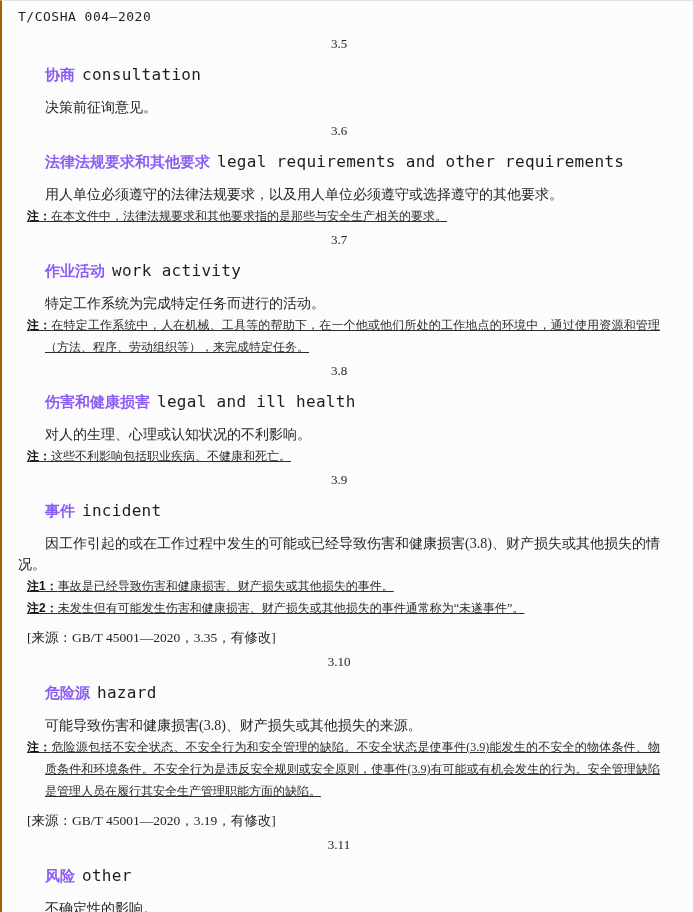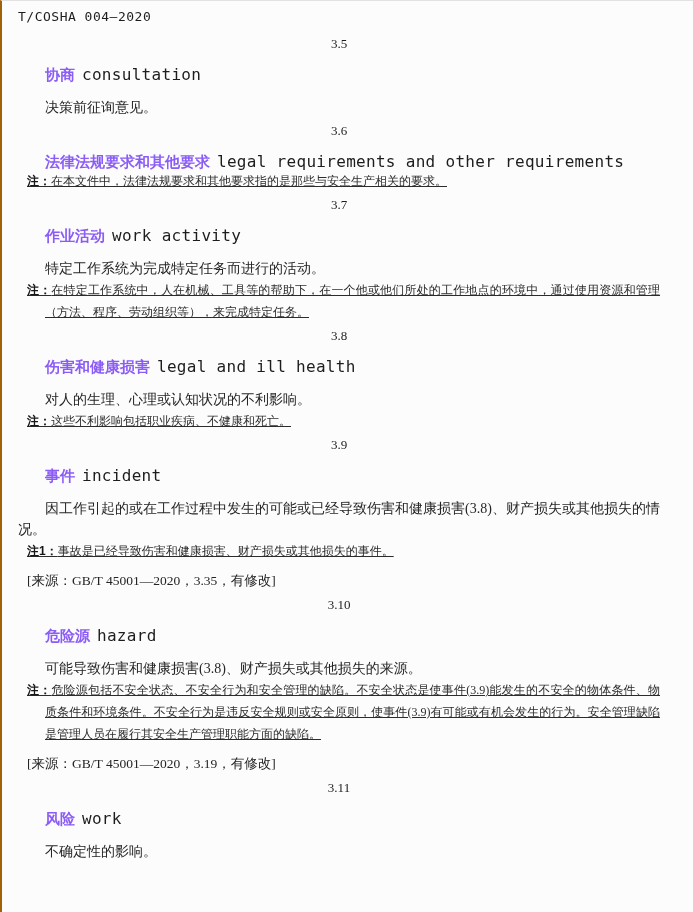--- a/index.html
+++ b/index.html
@@ -90,20 +90,21 @@
 
   <section>
     <div class="sec-num">3.5</div>
     <h3 class="term"><span class="term-cn">协商</span><span class="term-en">consultation</span></h3>
     <p class="def">决策前征询意见。</p>
   </section>
 
   <section>
     <div class="sec-num">3.6</div>
     <h3 class="term"><span class="term-cn">法律法规要求和其他要求</span><span class="term-en">legal requirements and other requirements</span></h3>
+    <p class="def">用人单位必须遵守的法律法规要求，以及用人单位必须遵守或选择遵守的其他要求。</p>
     <p class="note"><span class="note-label">注：</span><span>在本文件中，法律法规要求和其他要求指的是那些与安全生产相关的要求。</span></p>
   </section>
 
   <section>
     <div class="sec-num">3.7</div>
     <h3 class="term"><span class="term-cn">作业活动</span><span class="term-en">work activity</span></h3>
     <p class="def">特定工作系统为完成特定任务而进行的活动。</p>
     <p class="note"><span class="note-label">注：</span><span>在特定工作系统中，人在机械、工具等的帮助下，在一个他或他们所处的工作地点的环境中，通过使用资源和管理（方法、程序、劳动组织等），来完成特定任务。</span></p>
   </section>
 
@@ -112,30 +113,31 @@
     <h3 class="term"><span class="term-cn">伤害和健康损害</span><span class="term-en">legal and ill health</span></h3>
     <p class="def">对人的生理、心理或认知状况的不利影响。</p>
     <p class="note"><span class="note-label">注：</span><span>这些不利影响包括职业疾病、不健康和死亡。</span></p>
   </section>
 
   <section>
     <div class="sec-num">3.9</div>
     <h3 class="term"><span class="term-cn">事件</span><span class="term-en">incident</span></h3>
     <p class="def">因工作引起的或在工作过程中发生的可能或已经导致伤害和健康损害(3.8)、财产损失或其他损失的情况。</p>
     <p class="note"><span class="note-label">注1：</span><span>事故是已经导致伤害和健康损害、财产损失或其他损失的事件。</span></p>
+    <p class="note"><span class="note-label">注2：</span><span>未发生但有可能发生伤害和健康损害、财产损失或其他损失的事件通常称为“未遂事件”。</span></p>
     <p class="source">[来源：GB/T 45001—2020，3.35，有修改]</p>
   </section>
 
   <section>
     <div class="sec-num">3.10</div>
     <h3 class="term"><span class="term-cn">危险源</span><span class="term-en">hazard</span></h3>
     <p class="def">可能导致伤害和健康损害(3.8)、财产损失或其他损失的来源。</p>
     <p class="note"><span class="note-label">注：</span><span>危险源包括不安全状态、不安全行为和安全管理的缺陷。不安全状态是使事件(3.9)能发生的不安全的物体条件、物质条件和环境条件。不安全行为是违反安全规则或安全原则，使事件(3.9)有可能或有机会发生的行为。安全管理缺陷是管理人员在履行其安全生产管理职能方面的缺陷。</span></p>
     <p class="source">[来源：GB/T 45001—2020，3.19，有修改]</p>
   </section>
 
   <section>
     <div class="sec-num">3.11</div>
-    <h3 class="term"><span class="term-cn">风险</span><span class="term-en">work</span></h3>
+    <h3 class="term"><span class="term-cn">风险</span><span class="term-en">other</span></h3>
     <p class="def">不确定性的影响。</p>
   </section>
 
 </div>
 
 </body></html>

